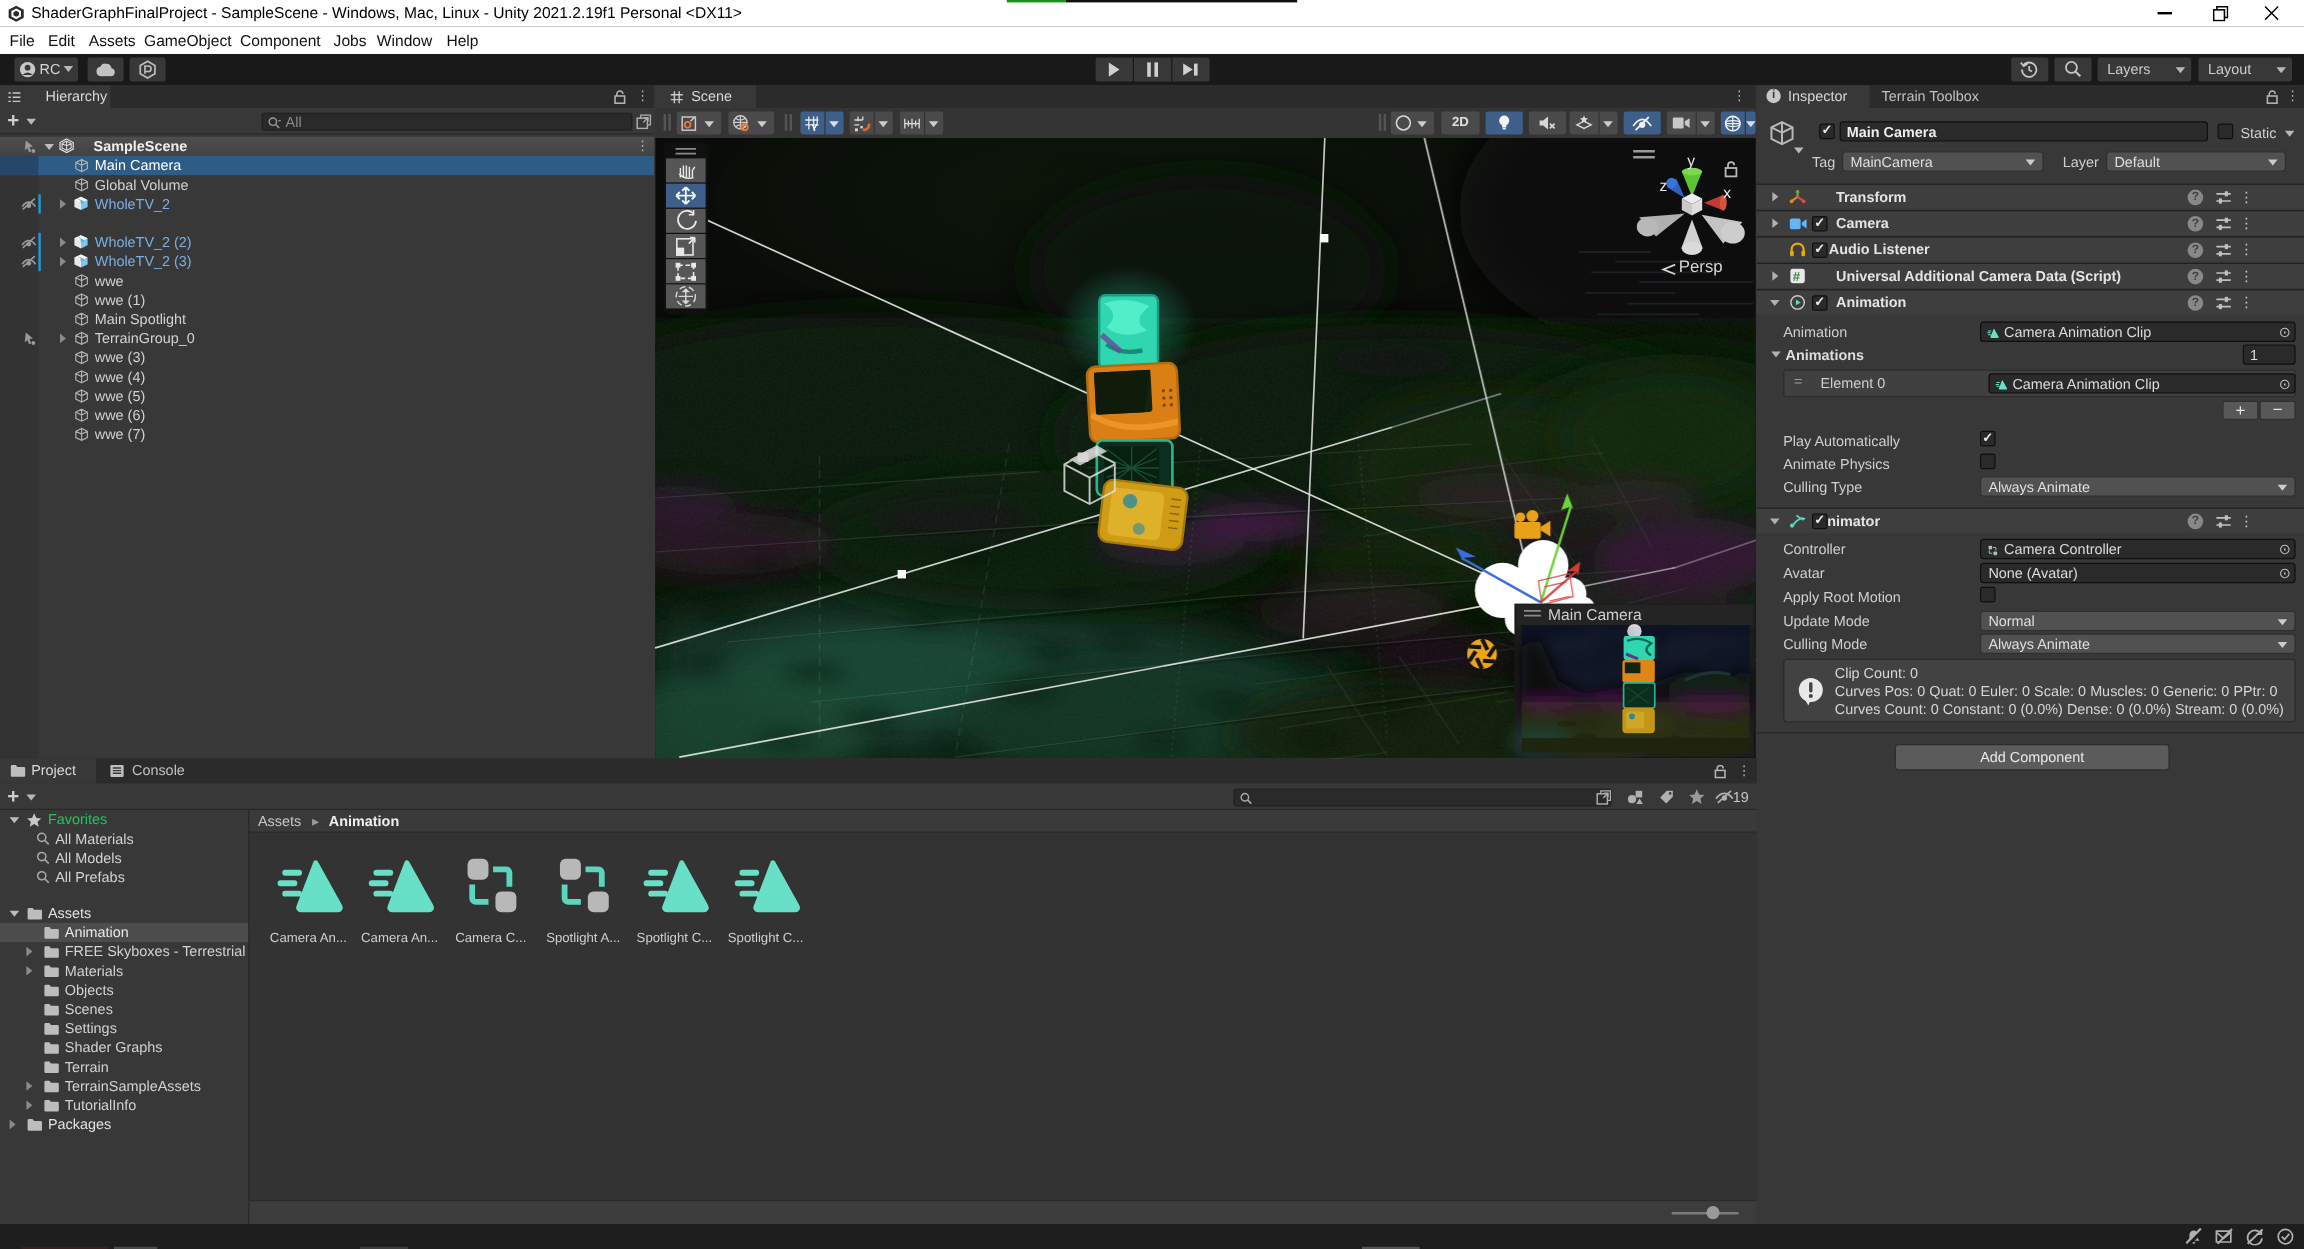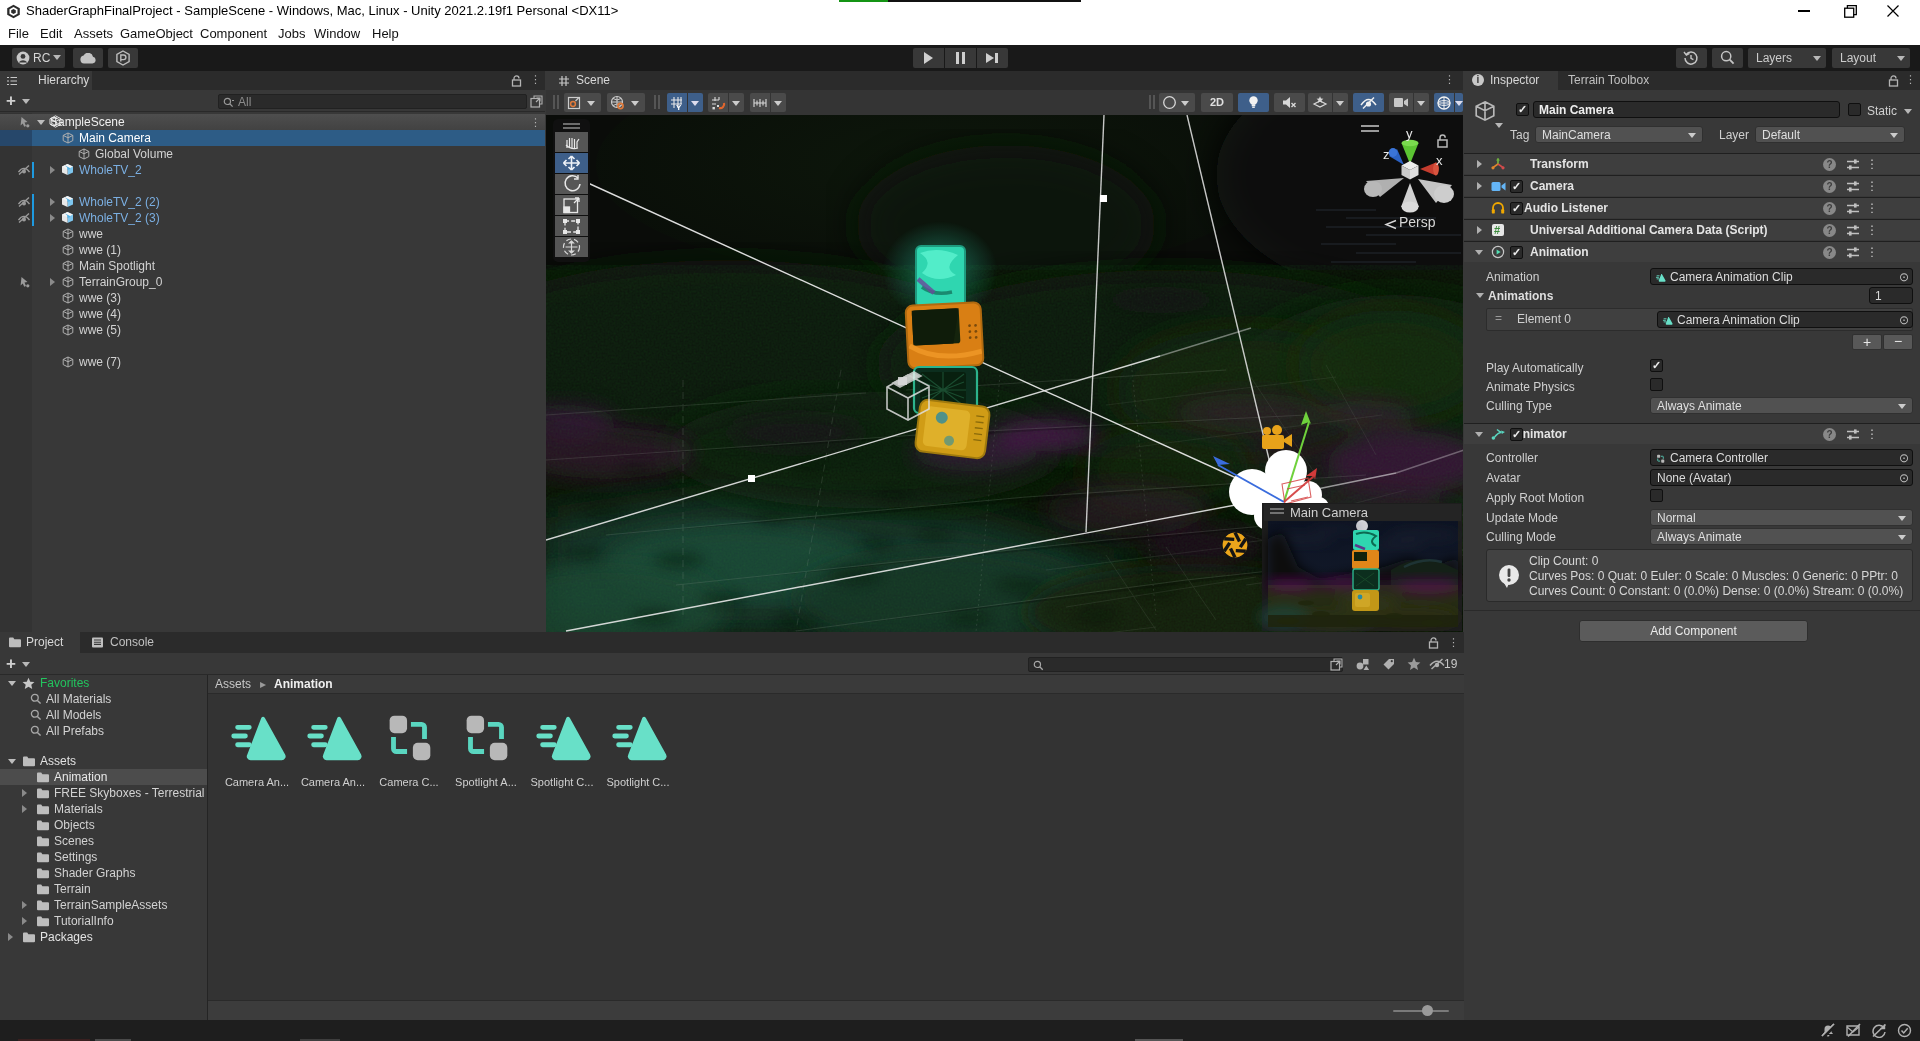--- a/index.html
+++ b/index.html
@@ -197,32 +197,32 @@
     <div id="hrows" class="abs" style="left:0;top:43px;width:545px;height:256px">
 
       <div class="row16" style="left:0;top:0;width:545px;background:linear-gradient(#4e4e4e,#424242)">
         <svg class="abs" style="left:17px;top:2px" width="14" height="12">
             <use href="#i-pickoff"></use>
           </svg>
         <div class="abs" style="left:37px;top:6px;width:0;height:0;border-left:4px solid transparent;border-right:4px solid transparent;border-top:5px solid #bdbdbd"></div>
         <svg class="abs" style="left:49px;top:1px" width="13" height="13">
             <use href="#i-scene"></use>
           </svg>
-        <span style="position:absolute;left:50px;color:#efefef;font-weight:normal">SampleScene</span>
+        <span style="position:absolute;left:78px;color:#efefef;font-weight:bold">SampleScene</span>
         <div class="abs" style="left:530px;top:0;color:#b4b4b4;font-size:11px">⋮</div>
       </div>
 
       <div class="row16" style="left:0;top:16px;width:545px;background:#2d5c86">
         <div class="abs" style="left:0;top:0;width:32px;height:16px;background:#26476a"></div>
         <svg class="abs" style="left:62px;top:2px" width="12" height="12">
             <use href="#i-cube"></use>
           </svg>
         <span style="position:absolute;left:79px;color:#ffffff">Main Camera</span>
       </div>
-      <div class="row16" style="left:16px;top:32px;width:481px">
+      <div class="row16" style="left:0;top:32px;width:481px">
         <svg class="abs" style="left:62px;top:2px" width="12" height="12">
             <use href="#i-cube"></use>
           </svg>
         <span style="position:absolute;left:79px">Global Volume</span>
       </div>
 
       <div class="row16" style="left:0;top:48px;width:545px">
         <svg class="abs" style="left:17px;top:2px" width="14" height="12">
             <use href="#i-eyeoff"></use>
           </svg>
@@ -293,20 +293,26 @@
         <svg class="abs" style="left:62px;top:2px" width="12" height="12">
             <use href="#i-cube"></use>
           </svg>
         <span style="position:absolute;left:79px">wwe (4)</span>
       </div>
       <div class="row16" style="left:0;top:208px;width:545px">
         <svg class="abs" style="left:62px;top:2px" width="12" height="12">
             <use href="#i-cube"></use>
           </svg>
         <span style="position:absolute;left:79px">wwe (5)</span>
+      </div>
+      <div class="row16" style="left:0;top:224px;width:545px">
+        <svg class="abs" style="left:62px;top:2px" width="12" height="12">
+            <use href="#i-cube"></use>
+          </svg>
+        <span style="position:absolute;left:79px">wwe (6)</span>
       </div>
       <div class="row16" style="left:0;top:240px;width:545px">
         <svg class="abs" style="left:62px;top:2px" width="12" height="12">
             <use href="#i-cube"></use>
           </svg>
         <span style="position:absolute;left:79px">wwe (7)</span>
       </div>
     </div>
   </div>
 

